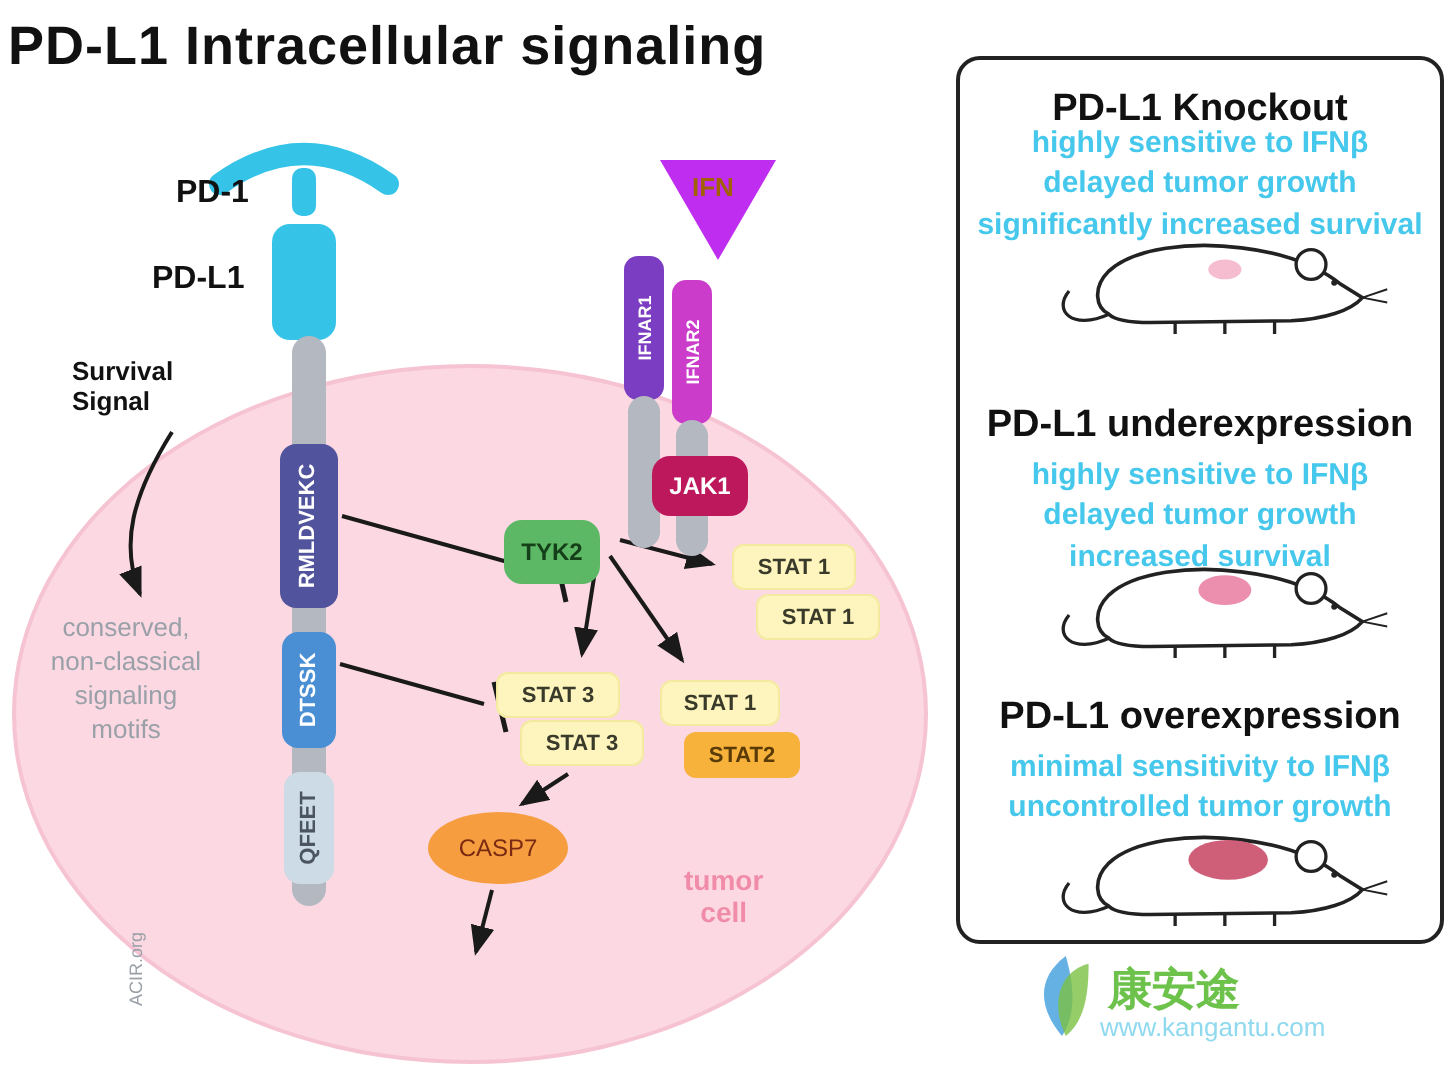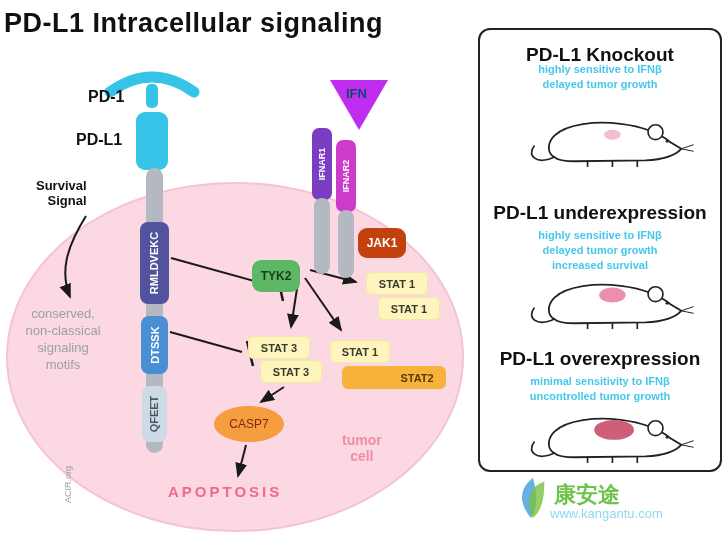--- a/index.html
+++ b/index.html
@@ -21,48 +21,48 @@
   
   #pd1-shape { left:102px; top:60px; width:100px; height:50px; z-index:2; }
   #pdl1-box { left:136px; top:112px; width:32px; height:58px; background:#35c3e8; border-radius:9px; }
   #stalk { left:146px; top:168px; width:17px; height:285px; background:#b4b8c0; border-radius:9px; }
   .segment { border-radius:8px; color:#fff; font-weight:bold; font-size:11px; }
   #seg-0 { left:140px; top:222px; width:29px; height:82px; background:#51549c; }
   #seg-1 { left:141px; top:316px; width:27px; height:58px; background:#4a8fd4; }
   #seg-2 { left:142px; top:386px; width:25px; height:56px; background:#ccdbe6; color:#4a5560; }
   #pd1-label { left:88px; top:88px; font-size:16px; font-weight:600; color:#111; z-index:2; }
   #pdl1-label { left:76px; top:131px; font-size:16px; font-weight:600; color:#111; z-index:2; }
-  #survival { left:36px; top:178px; font-size:13px; font-weight:600; color:#111; white-space:pre-line; text-align:right; z-index:2; }
+  #survival { left:36px; top:178px; font-size:13px; font-weight:600; color:#111; white-space:pre-line; text-align:left; z-index:2; }
   #motifs { left:8px; top:306px; width:110px; font-size:13px; color:#9aa0a8; white-space:pre-line; text-align:center; line-height:1.3; z-index:2; }
   
   #ifn-tri { left:330px; top:80px; width:0; height:0; z-index:2;
     border-left:29px solid transparent; border-right:29px solid transparent; border-top:50px solid #bf2ef0; }
-  #ifn-label { left:346px; top:86px; font-size:13px; font-weight:bold; color:#0c4a6e; z-index:3; }
+  #ifn-label { left:346px; top:86px; font-size:13px; font-weight:bold; color:#a16207; z-index:3; }
   #ifnar1 { left:312px; top:128px; width:20px; height:72px; background:#7b3ec2; border-radius:7px; font-size:9px; color:#fff; font-weight:bold; }
   #ifnar2 { left:336px; top:140px; width:20px; height:72px; background:#cb3ccb; border-radius:7px; font-size:9px; color:#fff; font-weight:bold; }
   #ifnar1-stalk { left:314px; top:198px; width:16px; height:76px; background:#b4b8c0; border-radius:8px; }
   #ifnar2-stalk { left:338px; top:210px; width:16px; height:68px; background:#b4b8c0; border-radius:8px; }
   #tyk2 { left:252px; top:212px; width:48px; height:32px; background:#5cb865; border-radius:9px; font-size:12px; font-weight:bold; color:#153f18;margin-top:48px; }
-  #jak1 { left:326px; top:228px; width:48px; height:30px; background:#c2410c; border-radius:9px; font-size:12px; font-weight:bold; color:#fff;margin-left:32px; }
+  #jak1 { left:326px; top:228px; width:48px; height:30px; background:#be185d; border-radius:9px; font-size:12px; font-weight:bold; color:#fff; }
   
   .stat { background:#fdf5bd; border-radius:6px; font-size:11px; font-weight:bold; color:#3a3a2a; box-shadow:0 0 0 1px #f4e9a0 inset; }
   #stat1a { left:366px; top:272px; width:62px; height:23px; }
   #stat1b { left:378px; top:297px; width:62px; height:23px; }
   #stat3a { left:248px; top:336px; width:62px; height:23px; }
   #stat3b { left:260px; top:360px; width:62px; height:23px; }
   #stat1c { left:330px; top:340px; width:60px; height:23px; }
-  #stat2  { left:342px; top:366px; width:58px; height:23px; background:#f7b23c; box-shadow:none; color:#5a3a06;padding-left:46px; }
+  #stat2  { left:342px; top:366px; width:58px; height:23px; background:#f7b23c; box-shadow:none; color:#5a3a06; }
   #casp7 { left:214px; top:406px; width:70px; height:36px; background:#f59d3f; border-radius:50%; font-size:12px; font-weight:normal; color:#7a2a12; }
   #apoptosis { left:168px; top:483px; font-size:15px; font-weight:bold; color:#f2688c; letter-spacing:3px; z-index:2; }
   #tumor-cell-label { left:342px; top:432px; font-size:14px; font-weight:600; color:#f08caa; white-space:pre-line; text-align:center; z-index:2; }
   #credit { left:38px; top:468px; width:60px; font-size:9px; color:#9aa0a8; transform:rotate(-90deg); z-index:2; }
   
   #panel { left:478px; top:28px; width:240px; height:440px; background:#fff; border:2px solid #222; border-radius:12px; z-index:2; }
   .sec-title { position:absolute; left:0; width:100%; text-align:center; font-size:19px; font-weight:600; color:#111; }
-  .sec-lines { position:absolute; left:0; width:100%; text-align:center; font-size:11px; font-weight:600; color:#45c8ec; line-height:1.35; }
+  .sec-lines { position:absolute; left:0; width:100%; text-align:center; font-size:15px; font-weight:600; color:#45c8ec; line-height:1.35; }
   .mouse { position:absolute; left:20px; width:200px; height:58px; }
   #sec0-title { top:14px; }  #sec0-lines { top:32px; }  #mouse-0 { top:84px; }
   #sec1-title { top:172px; } #sec1-lines { top:198px; } #mouse-1 { top:246px; }
   #sec2-title { top:318px; } #sec2-lines { top:344px; } #mouse-2 { top:380px; }
   
   #logo-feather { left:512px; top:476px; width:38px; height:44px; z-index:2; }
   #logo-brand { left:554px; top:480px; font-size:22px; font-weight:bold; color:#6cc24a; z-index:2; }
   #logo-url { left:550px; top:506px; font-size:13px; color:#8fd9ef; z-index:2; }
 </style>
 </head>
@@ -137,31 +137,31 @@
   <div class="mol" id="jak1">JAK1</div>
 
   <div class="mol stat" id="stat1a">STAT 1</div>
   <div class="mol stat" id="stat1b">STAT 1</div>
   <div class="mol stat" id="stat3a">STAT 3</div>
   <div class="mol stat" id="stat3b">STAT 3</div>
   <div class="mol stat" id="stat1c">STAT 1</div>
   <div class="mol stat" id="stat2">STAT2</div>
   <div class="mol" id="casp7">CASP7</div>
 
-  <div class="abs" id="apoptosis">APOPTOSIS</div>
   <div class="abs" id="tumor-cell-label">tumor
 cell</div>
   <div class="abs" id="credit">ACIR.org</div>
 
   <div class="abs" id="panel">
 
     <div class="sec-title" id="sec0-title">PD-L1 Knockout</div>
     <div class="sec-lines" id="sec0-lines">
       <div>highly sensitive to IFNβ</div>
       <div>delayed tumor growth</div>
+      <div>significantly increased survival</div>
     </div>
     <svg class="mouse" id="mouse-0" viewBox="-30 0 230 70">
       <path d="M30,52 C8,62 -4,50 6,38" fill="none" stroke="#222" stroke-width="2"></path>
       <path d="M30,52 C22,48 20,36 30,26 C45,12 80,8 110,12 C135,15 155,22 170,34 L183,42 C176,50 160,55 140,56 L55,57 C40,57 33,55 30,52 Z" fill="#fff" stroke="#222" stroke-width="2.2"></path>
       <circle cx="152" cy="22" r="9" fill="#fff" stroke="#222" stroke-width="2"></circle>
       <circle cx="166" cy="33" r="1.8" fill="#222"></circle>
       <path d="M183,42 L198,37 M183,42 L198,45" stroke="#222" stroke-width="1.2"></path>
       <path d="M70,57 L70,64 M100,57 L100,64 M130,56 L130,64" stroke="#222" stroke-width="2"></path>
       <ellipse cx="100" cy="25" rx="10" ry="6" fill="#f6bcd0"></ellipse>
     </svg>

